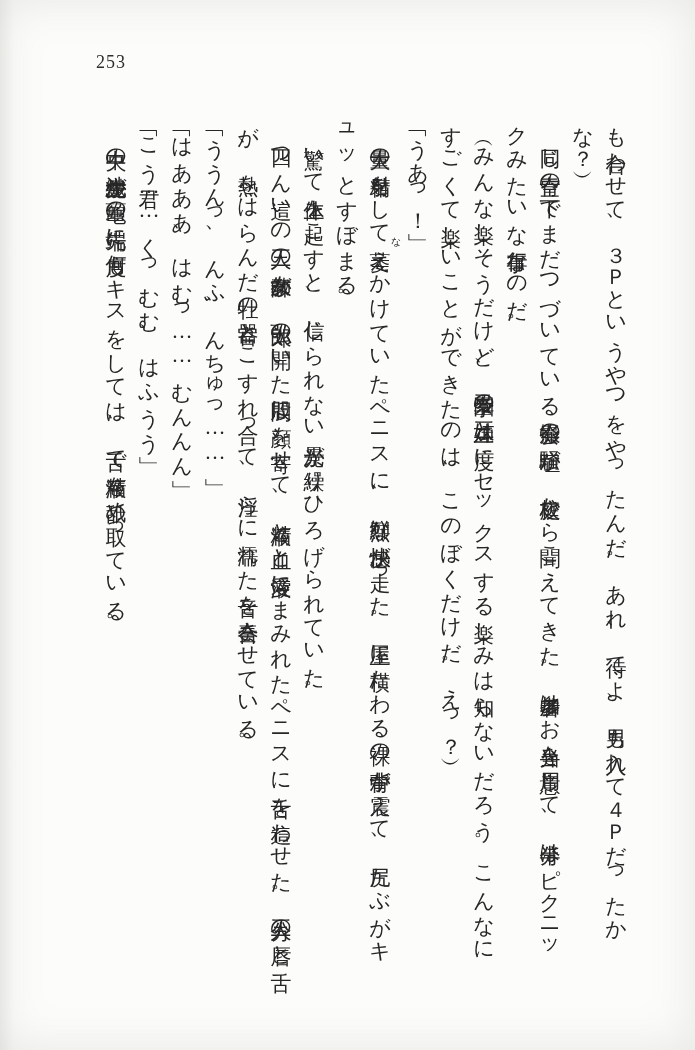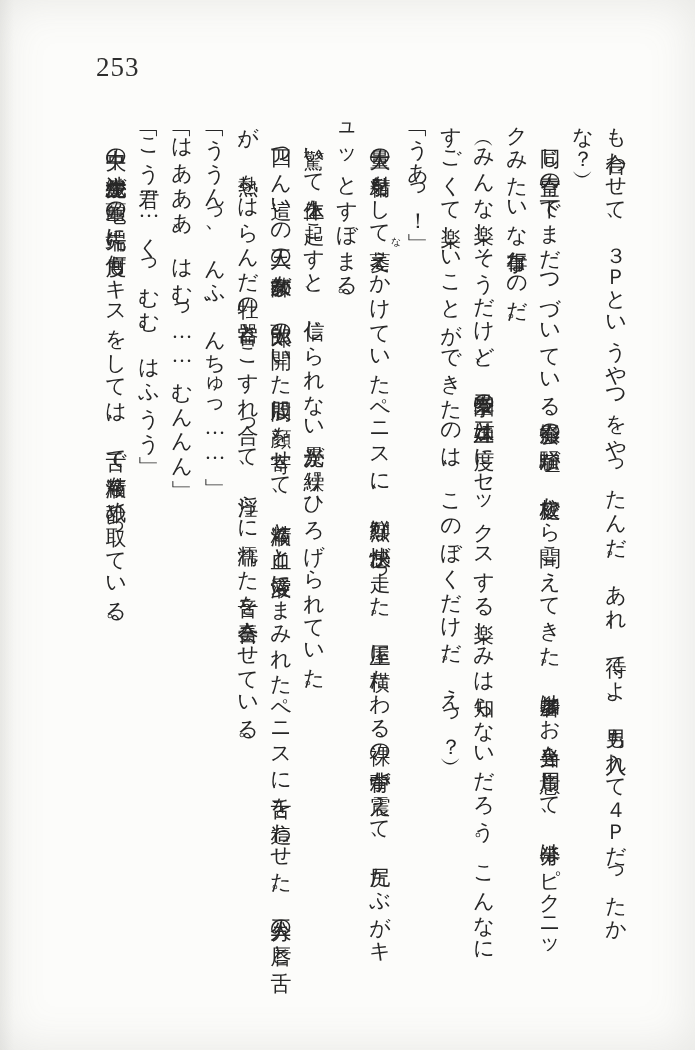--- a/index.html
+++ b/index.html
@@ -14,21 +14,21 @@
     margin: 0 auto;
     background: #fcfcfa;
     box-shadow: inset 0 0 46px rgba(120,120,115,0.16);
     overflow: hidden;
     font-family: "Liberation Serif", "DejaVu Serif", serif;
   }
   .page-number {
     position: absolute;
     top: 52px;
     left: 96px;
-    font-size: 27px;
+    font-size: 18px;
     letter-spacing: 1px;
     color: #2e2e2e;
   }
   .text-block {
     position: absolute;
     top: 112px;
     right: 63px;
     height: 846px;
     width: 568px;
     writing-mode: vertical-rl;

